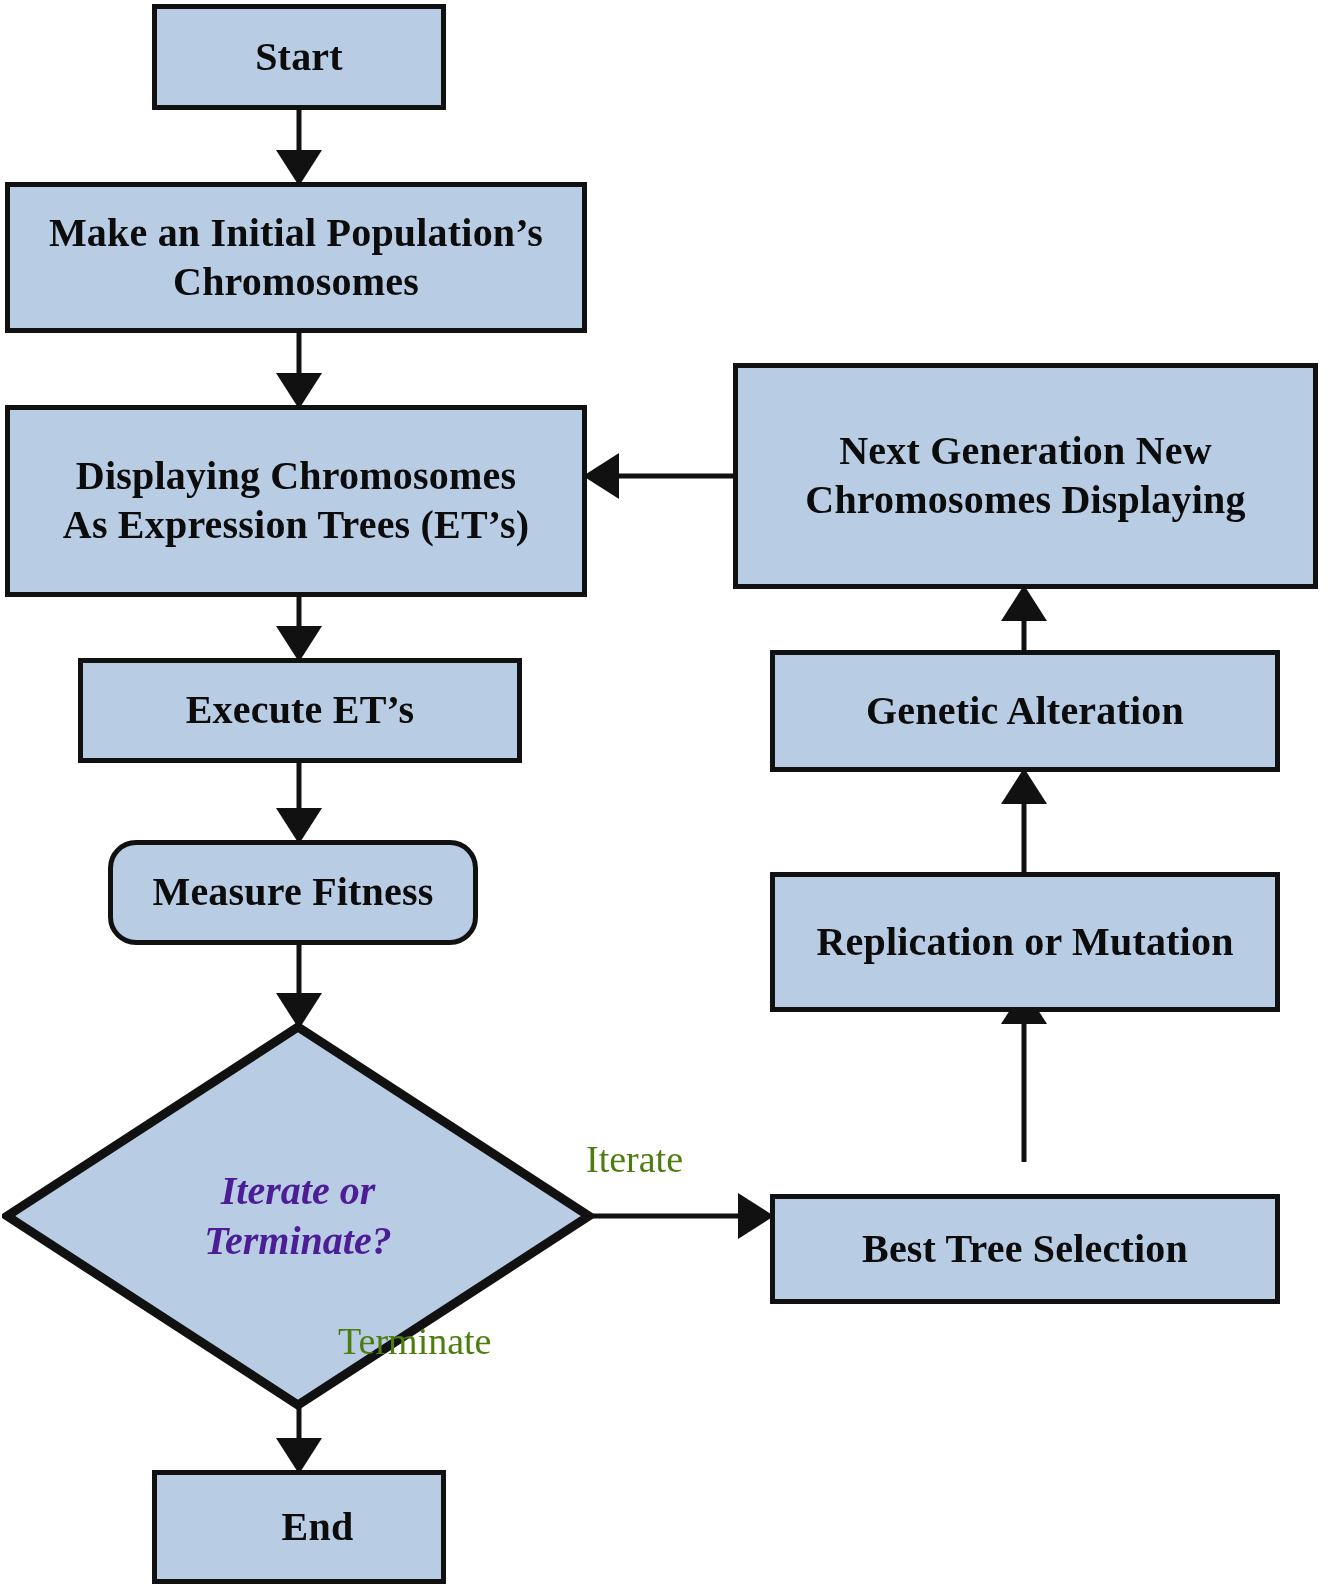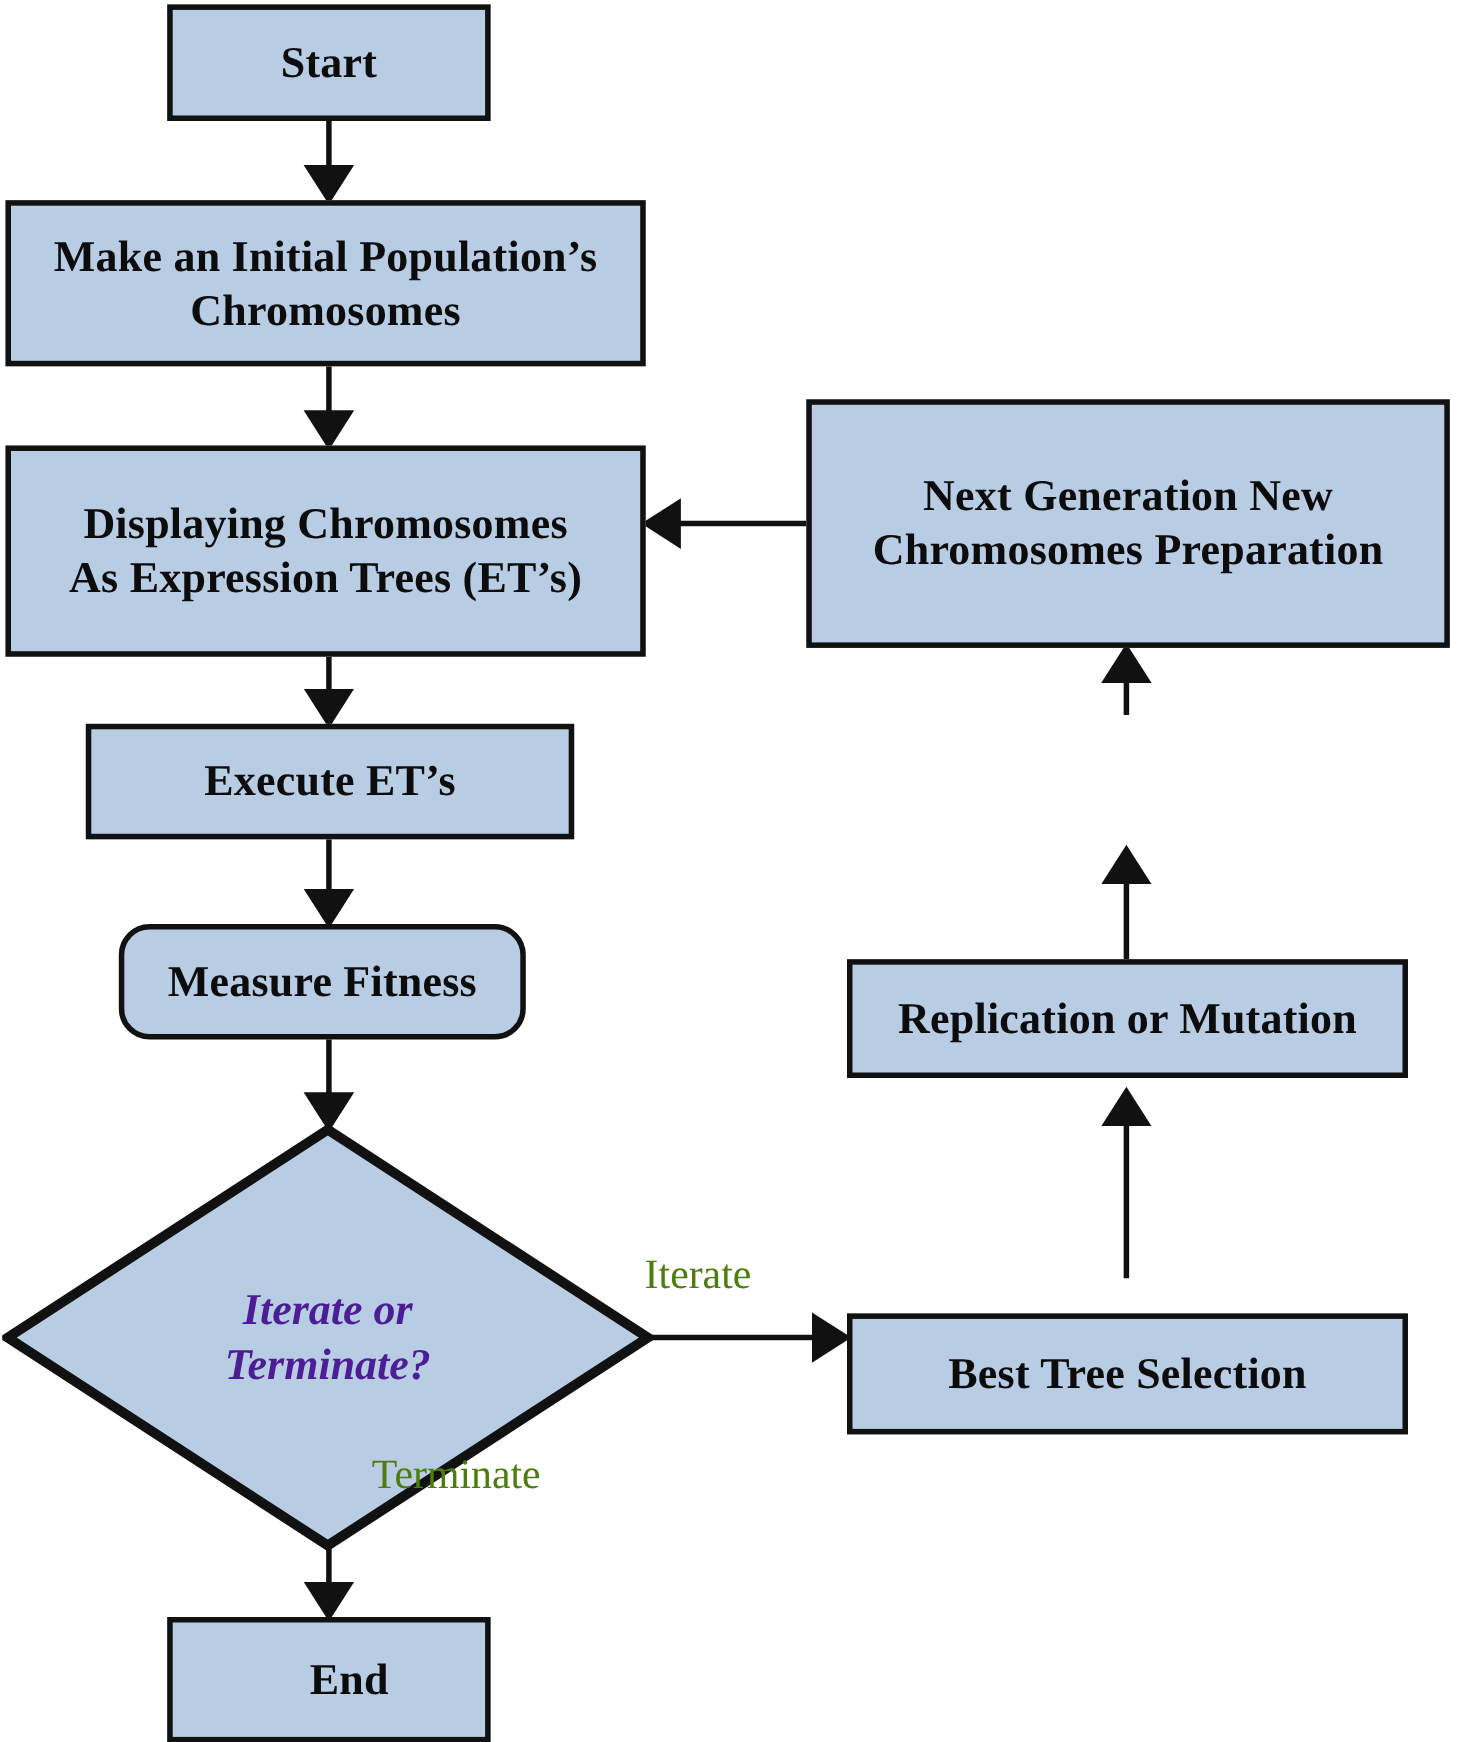--- a/index.html
+++ b/index.html
@@ -39,21 +39,21 @@
 
   
   #n-start        { left: 152px; top: 4px;    width: 294px; height: 106px; font-size: 40px; }
   #n-init-pop     { left: 5px;   top: 182px;  width: 582px; height: 151px; font-size: 40px; }
   #n-display      { left: 5px;   top: 405px;  width: 582px; height: 192px; font-size: 40px; }
   #n-execute      { left: 78px;  top: 658px;  width: 444px; height: 105px; font-size: 40px; }
   #n-fitness      { left: 108px; top: 840px;  width: 370px; height: 105px; font-size: 40px; border-radius: 28px; }
   #n-end          { left: 152px; top: 1470px; width: 294px; height: 114px; font-size: 40px; padding-left: 37px; }
   #n-nextgen      { left: 733px; top: 363px;  width: 585px; height: 226px; font-size: 40px; }
   #n-genetic      { left: 770px; top: 650px;  width: 510px; height: 122px; font-size: 40px; }
-  #n-replication  { left: 770px; top: 872px;  width: 510px; height: 108px; font-size: 40px; }
+  #n-replication  { left: 770px; top: 872px;  width: 510px; height: 140px; font-size: 40px; }
   #n-besttree     { left: 770px; top: 1162px; width: 510px; height: 110px; font-size: 40px; margin-top: 32px; }
 
   
   #n-decision {
     position: absolute;
     left: 2px;
     top: 1022px;
     width: 592px;
     height: 388px;
   }
@@ -166,22 +166,25 @@
   </div>
 
   <div class="node" id="n-besttree">
     <span class="label">Best Tree Selection</span>
   </div>
 
   <div class="node" id="n-replication">
     <span class="label">Replication or Mutation</span>
   </div>
 
+  <div class="node" id="n-genetic">
+    <span class="label">Genetic Alteration</span>
+  </div>
 
   <div class="node" id="n-nextgen">
     <span class="label">Next Generation New
-Chromosomes Preparation</span>
+Chromosomes Displaying</span>
   </div>
 
   <div class="edge-label" id="lbl-iterate">Iterate</div>
   <div class="edge-label" id="lbl-terminate">Terminate</div>
 
 </div>
 
 </body></html>

